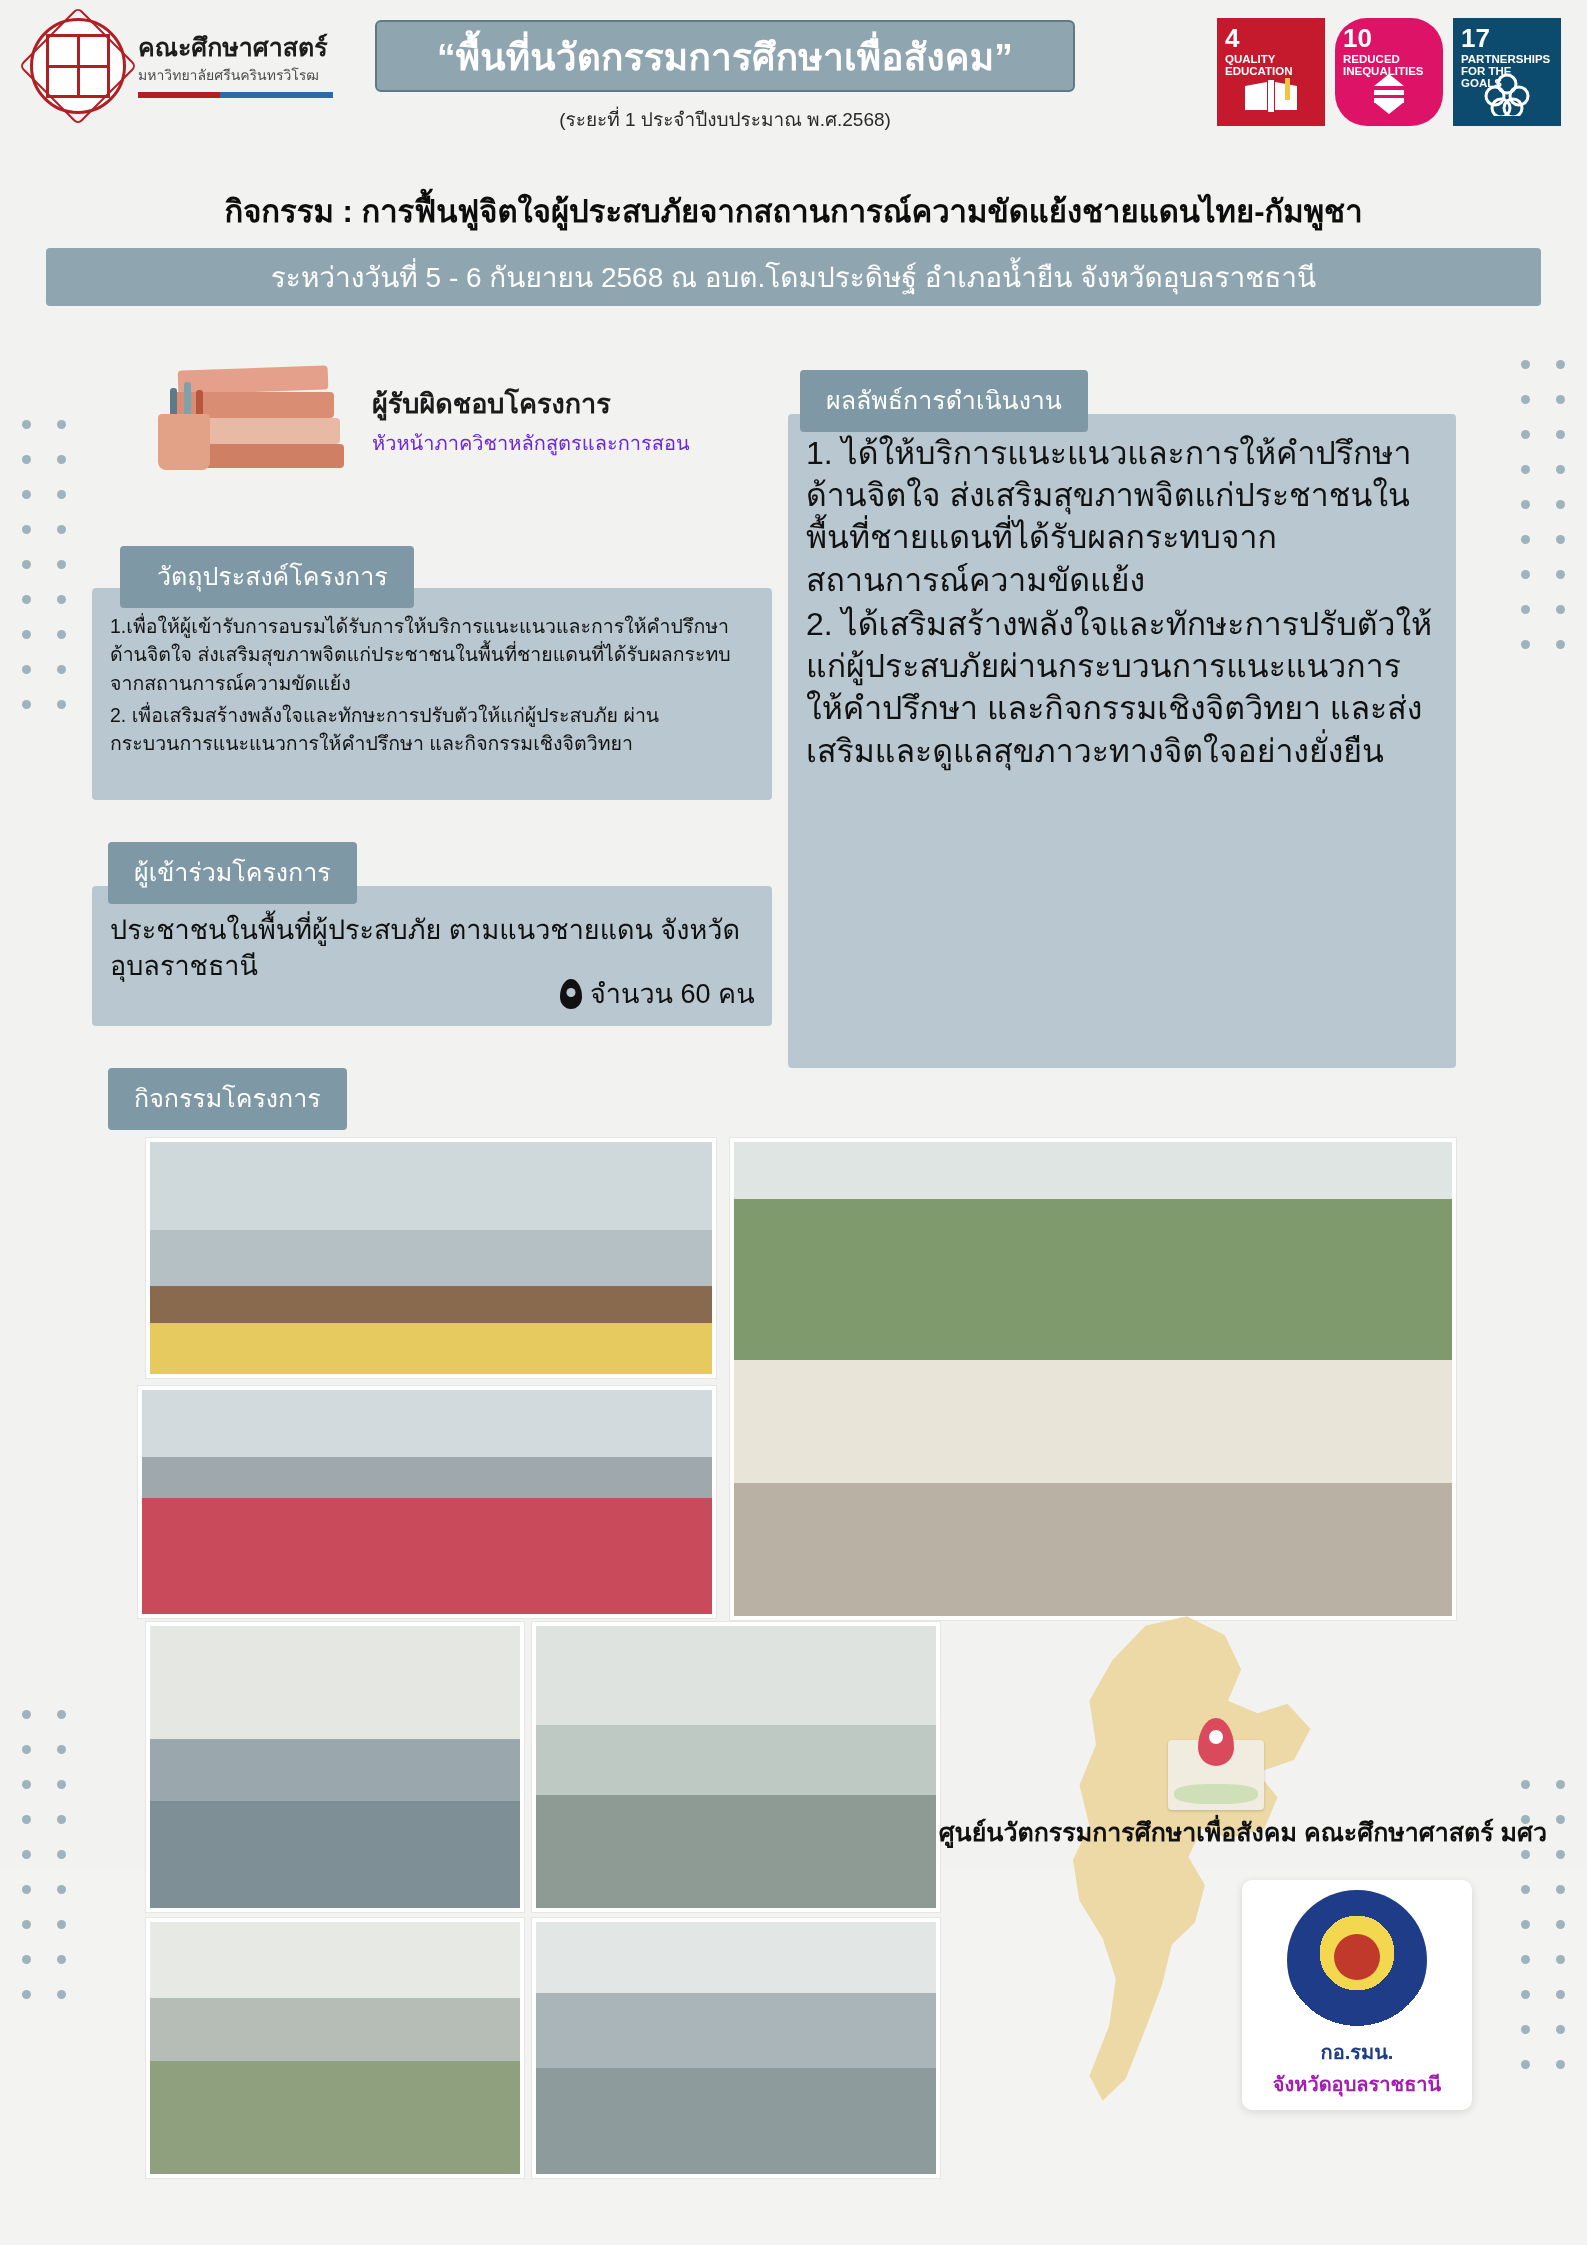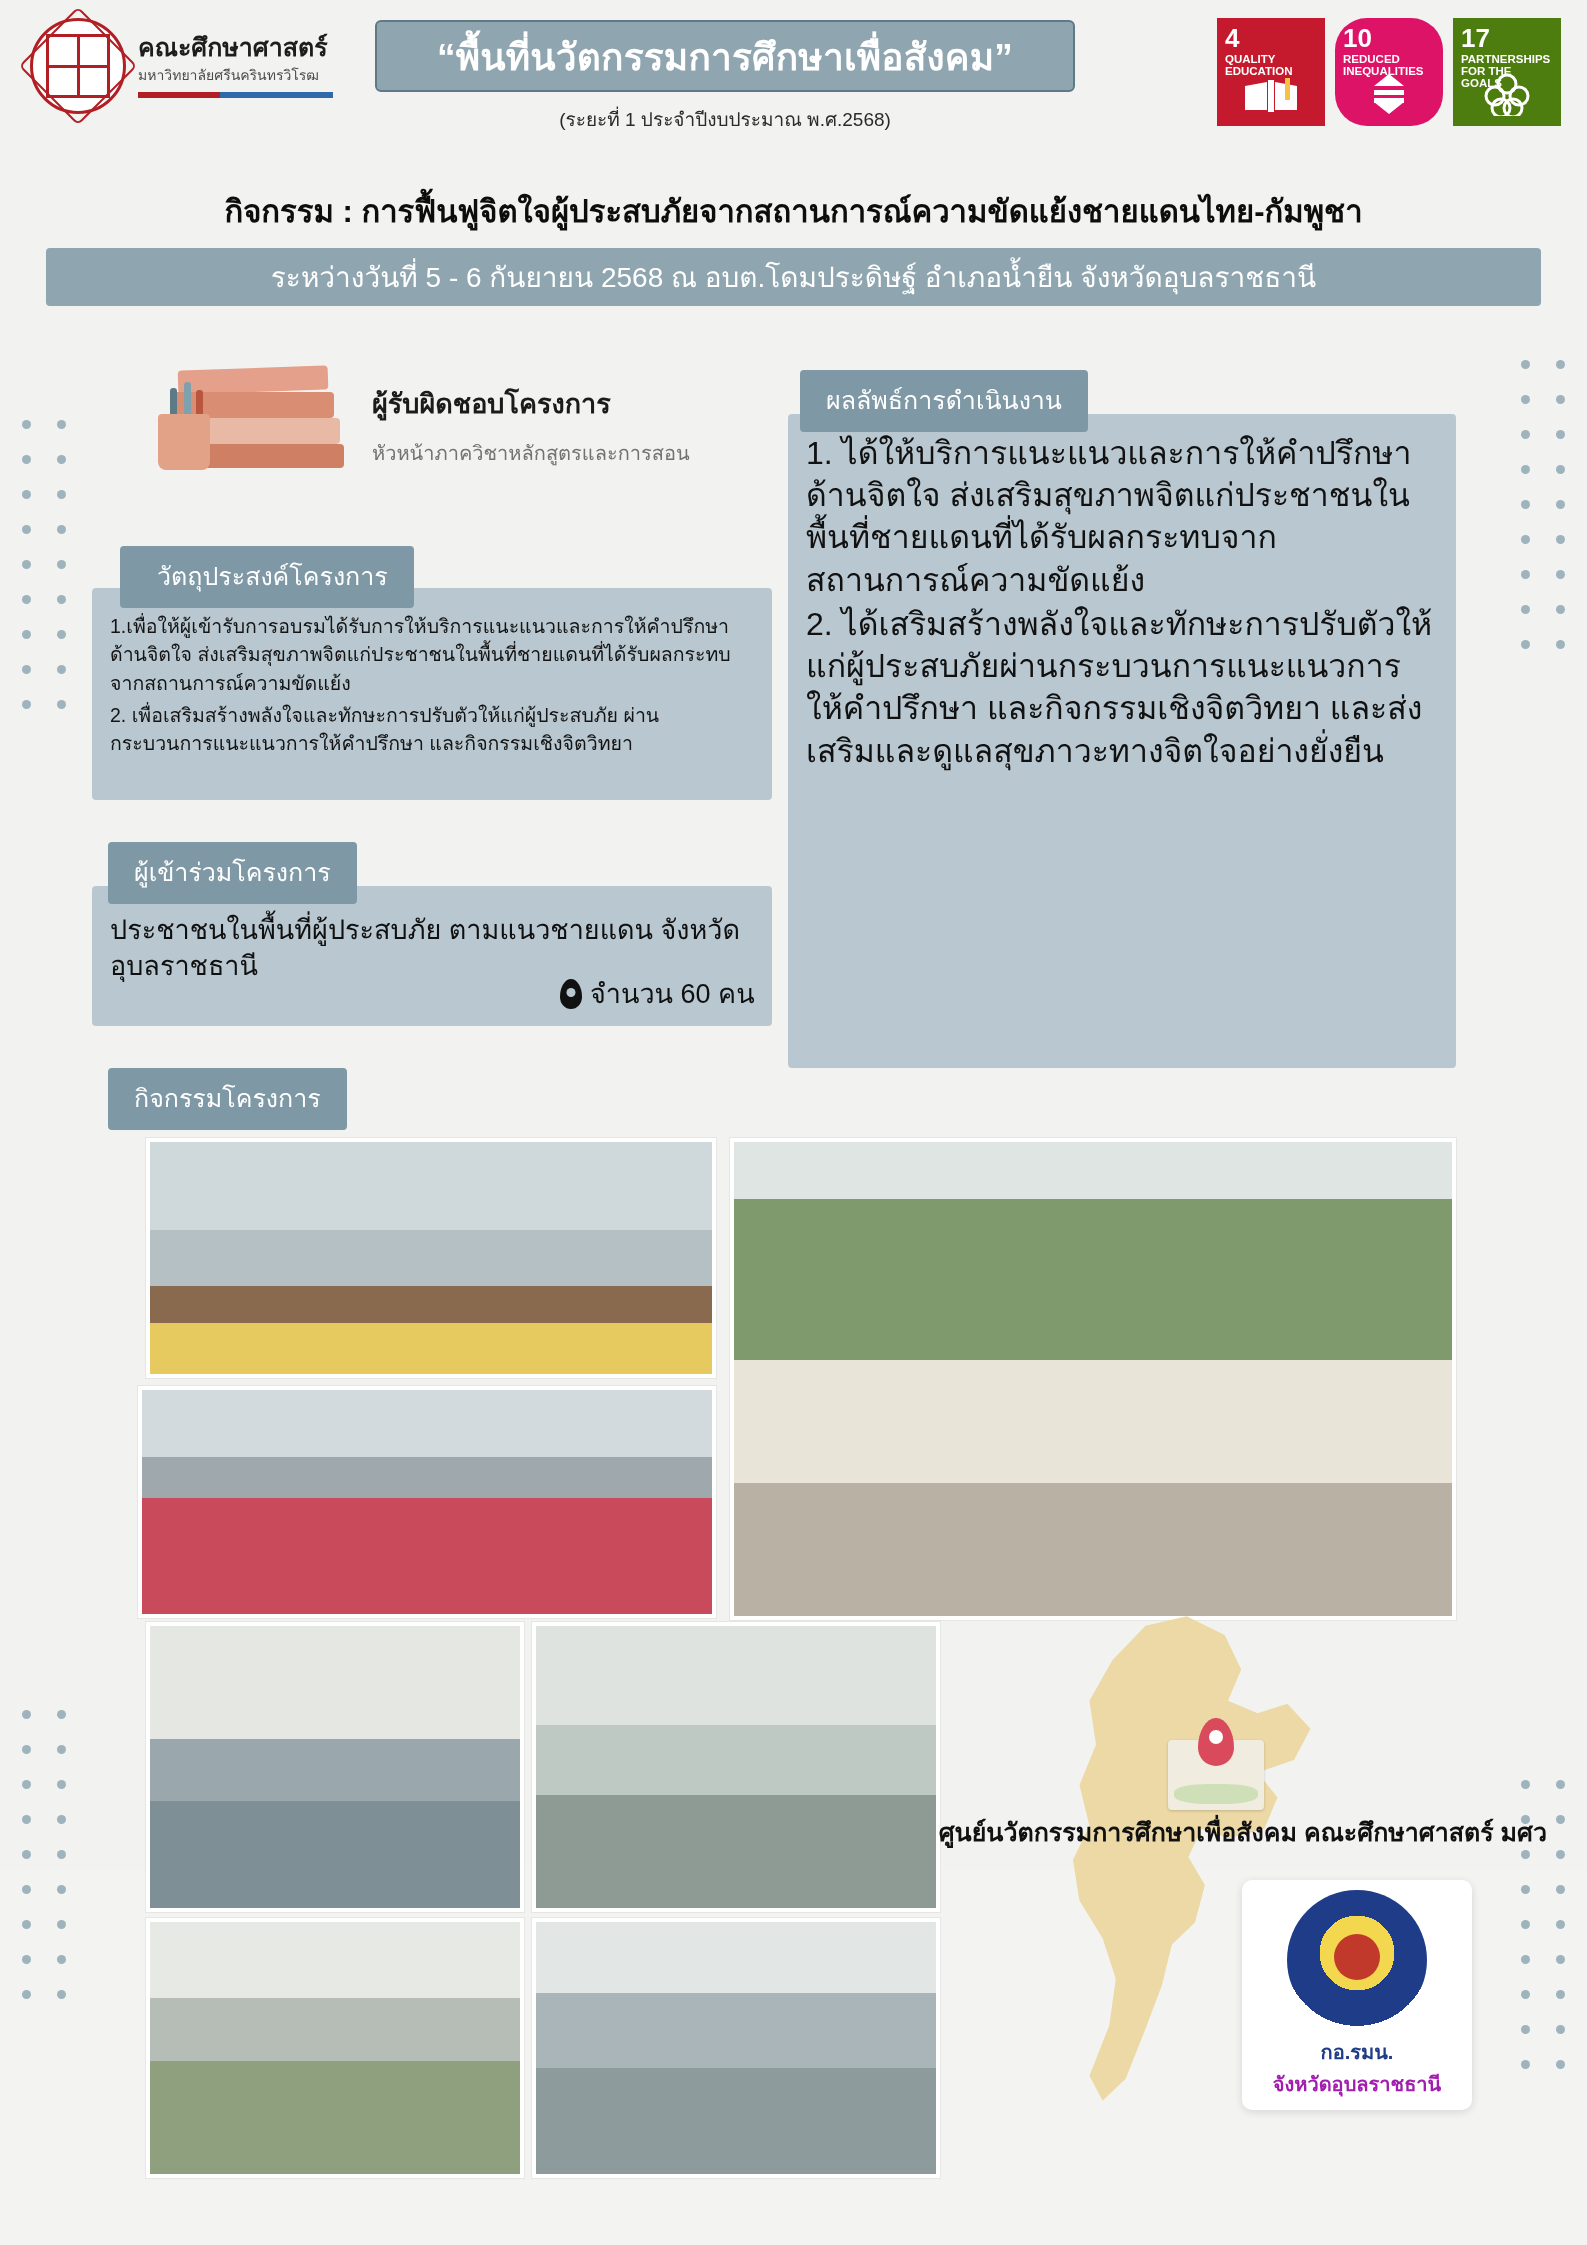--- a/index.html
+++ b/index.html
@@ -114,21 +114,21 @@
     width: 108px; height: 108px; color: #fff; position: relative;
     padding: 7px 8px;
   }
   .sdg .num { font-size: 26px; font-weight: bold; line-height: 1; }
   .sdg .lbl { font-size: 11.5px; font-weight: bold; line-height: 1.05; margin-top: 2px;}
   .sdg .art {
     position: absolute; bottom: 6px; left: 50%; transform: translateX(-50%);
   }
   .sdg-4 { background: #c5192d; }
   .sdg-10 { background: #dd1367; border-radius: 32px; }
-  .sdg-17 { background: #4d7c0f; }
+  .sdg-17 { background: #0c4a6e; }
 
   
   .activity-line {
     position: absolute; left: 0; top: 186px; width: 1587px;
     text-align: center;
     font-size: 31px; font-weight: bold; color: #0d0d0d;
   }
   .date-banner {
     position: absolute; left: 46px; top: 248px;
     width: 1495px; height: 58px;
@@ -156,21 +156,21 @@
   .pen { position: absolute; width: 7px; height: 34px; border-radius: 3px; }
   .pen1 { left: 12px; top: 30px; background: #5d7a87; }
   .pen2 { left: 26px; top: 24px; background: #7fa0ad; }
   .pen3 { left: 38px; top: 32px; background: #b9563f; }
 
   .owner {
     position: absolute; left: 372px; top: 382px; width: 420px;
   }
   .owner .t1 { font-size: 27px; font-weight: bold; color: #1b1b1b; }
   .owner .t2 { font-size: 25px; font-weight: bold; color: #1b1b1b; margin-top: 2px;}
-  .owner .t3 { font-size: 20px; color: #737373; margin-top: 12px;}
+  .owner .t3 { font-size: 20px; color: #6d28d9; margin-top: 2px;}
 
   .tag {
     position: absolute;
     background: #7e98a5;
     color: #fff;
     font-size: 25px;
     padding: 10px 26px 12px 26px;
     border-radius: 4px;
     z-index: 3;
   }

